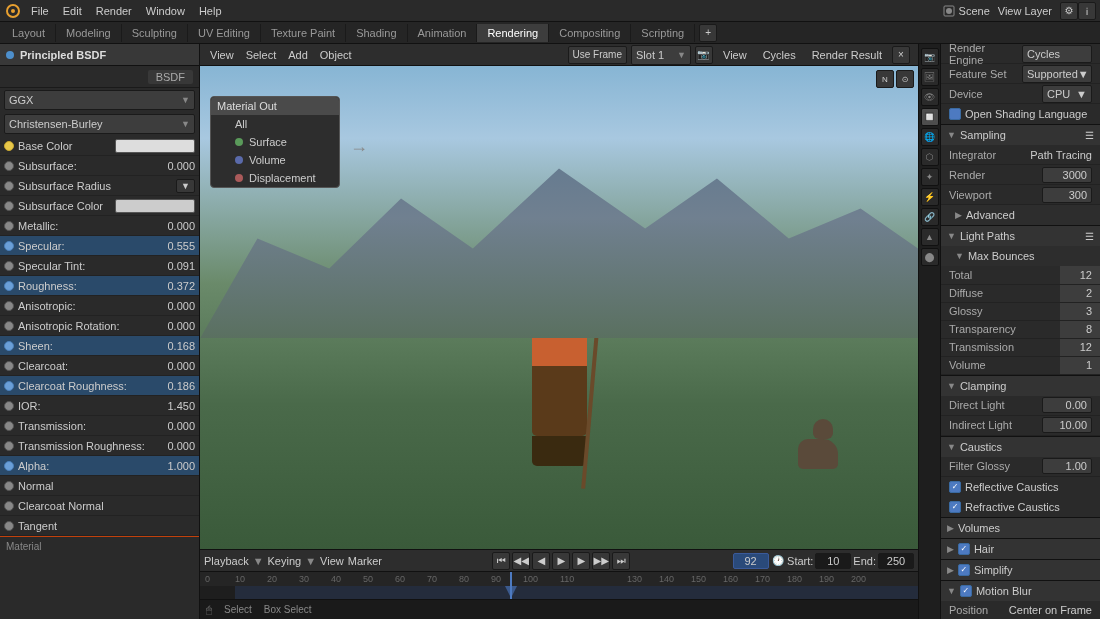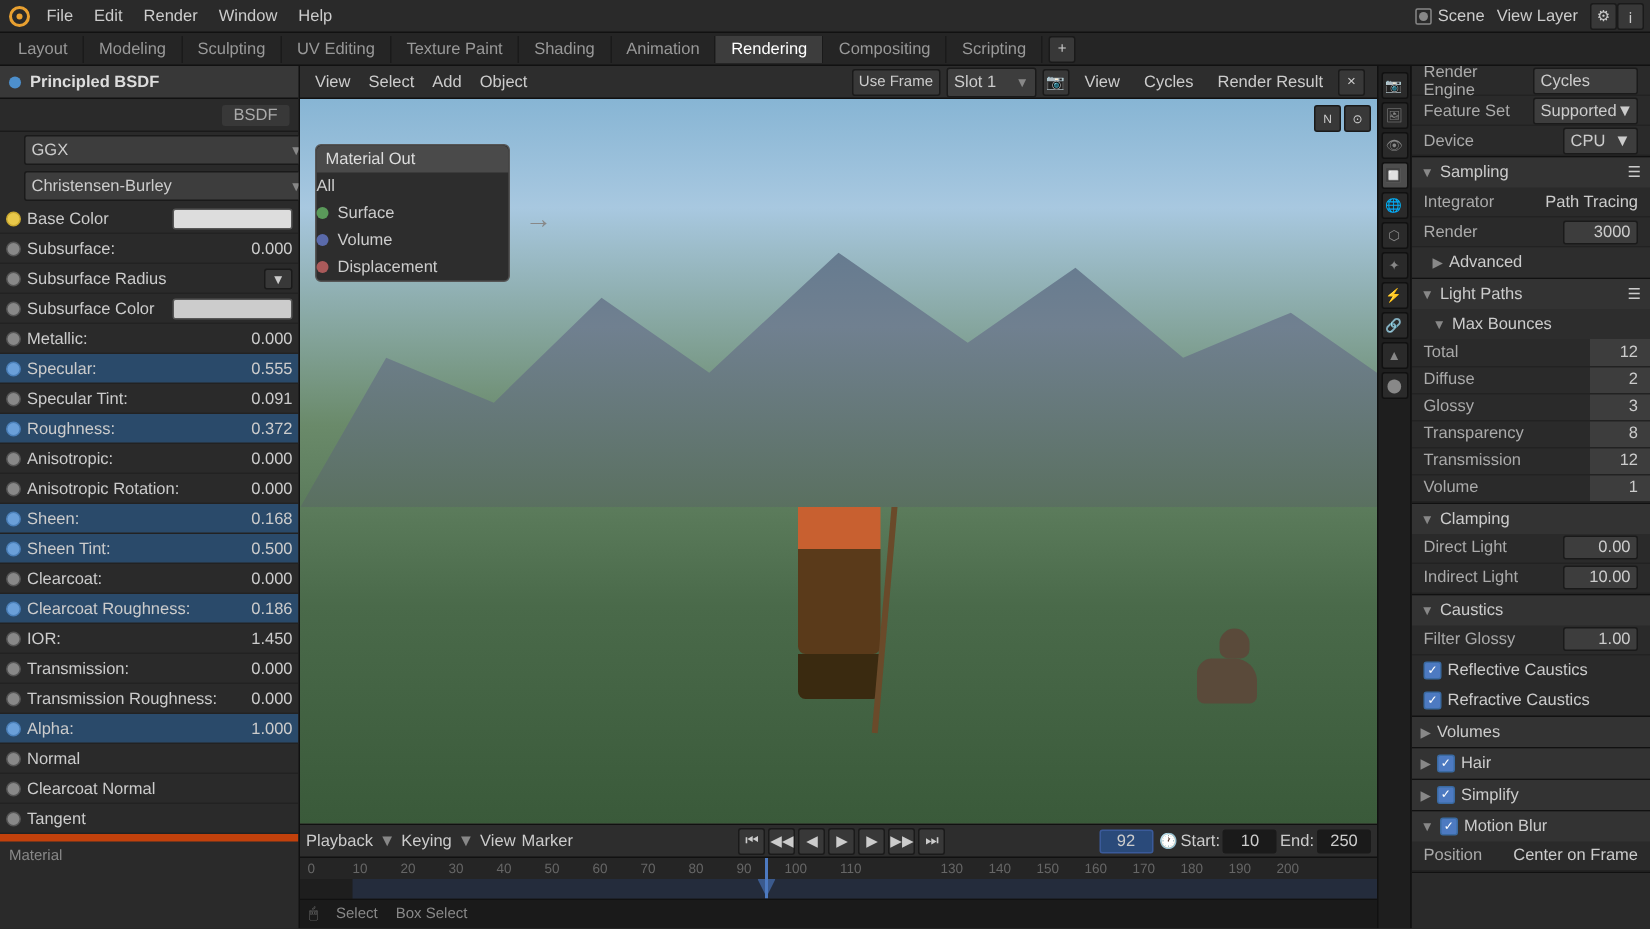--- a/index.html
+++ b/index.html
@@ -114,21 +114,21 @@
       border-radius: 2px;
     }
 
     
     .prop-dropdown {
       background: #3d3d3d;
       border: 1px solid #1a1a1a;
       color: #ccc;
       font-size: 11px;
       padding: 2px 4px;
-      margin: 2px 16px;
+      margin: 2px 4px;
       width: calc(100% - 8px);
       height: 20px;
       display: flex;
       align-items: center;
       justify-content: space-between;
       cursor: pointer;
       border-radius: 2px;
     }
     .prop-dropdown .arrow { color: #888; font-size: 9px; }
 
@@ -260,21 +260,21 @@
     .mat-panel-header {
       background: #4a4a4a;
       padding: 3px 6px;
       font-size: 11px;
       color: #ddd;
       border-radius: 4px 4px 0 0;
     }
     .mat-panel-item {
       display: flex;
       align-items: center;
-      padding: 3px 0;
+      padding: 3px 24px;
       font-size: 11px;
       color: #ccc;
       cursor: pointer;
     }
     .mat-panel-dot {
       width: 8px; height: 8px;
       border-radius: 50%;
       margin-right: 6px;
       flex-shrink: 0;
     }
@@ -604,25 +604,20 @@
         <span class="prop-label">Anisotropic Rotation:</span>
         <span class="prop-value">0.000</span>
       </div>
 
       <div class="prop-row highlighted">
         <div class="prop-socket socket-blue"></div>
         <span class="prop-label">Sheen:</span>
         <span class="prop-value">0.168</span>
       </div>
 
-      <div class="prop-row highlighted">
-        <div class="prop-socket socket-blue"></div>
-        <span class="prop-label">Sheen Tint:</span>
-        <span class="prop-value">0.500</span>
-      </div>
 
       <div class="prop-row">
         <div class="prop-socket socket-grey"></div>
         <span class="prop-label">Clearcoat:</span>
         <span class="prop-value">0.000</span>
       </div>
 
       <div class="prop-row highlighted">
         <div class="prop-socket socket-blue"></div>
         <span class="prop-label">Clearcoat Roughness:</span>
@@ -662,21 +657,21 @@
       <div class="prop-row">
         <div class="prop-socket socket-grey"></div>
         <span class="prop-label">Clearcoat Normal</span>
       </div>
 
       <div class="prop-row">
         <div class="prop-socket socket-grey"></div>
         <span class="prop-label">Tangent</span>
       </div>
 
-      <div style="padding:4px 6px;font-size:10px;color:#888;border-top:5px solid #c2410c;">Material</div>
+      <div style="padding:4px 6px;font-size:10px;color:#888;border-top:1px solid #c2410c;">Material</div>
 
     </div>
   </div>
 
   <div class="center-panel">
 
     <div class="viewport-header">
       <div class="viewport-header-item">View</div>
       <div class="viewport-header-item">Select</div>
       <div class="viewport-header-item">Add</div>
@@ -867,36 +862,44 @@
           <span>▼</span>
         </div>
       </div>
       <div class="right-prop-row">
         <span class="right-prop-label">Device</span>
         <div class="right-dropdown" style="width:50px;margin:0;">
           <span>CPU</span>
           <span>▼</span>
         </div>
       </div>
+      <div class="checkbox-row">
+        <div class="checkbox"></div>
+        <span>Open Shading Language</span>
+      </div>
     </div>
 
     <div class="right-section">
       <div class="right-section-header">
         <span class="triangle">▼</span>
         <span>Sampling</span>
         <div style="flex:1"></div>
         <span style="font-size:10px;">☰</span>
       </div>
       <div class="right-prop-row">
         <span class="right-prop-label">Integrator</span>
         <span class="right-prop-value">Path Tracing</span>
       </div>
       <div class="right-prop-row">
         <span class="right-prop-label">Render</span>
         <span class="right-prop-value field">3000</span>
+      </div>
+      <div class="right-prop-row">
+        <span class="right-prop-label">Viewport</span>
+        <span class="right-prop-value field">300</span>
       </div>
 
       <div class="right-section-header" style="background:#2d2d2d;padding-left:14px;">
         <span class="triangle">▶</span>
         <span>Advanced</span>
       </div>
     </div>
 
     <div class="right-section">
       <div class="right-section-header">

